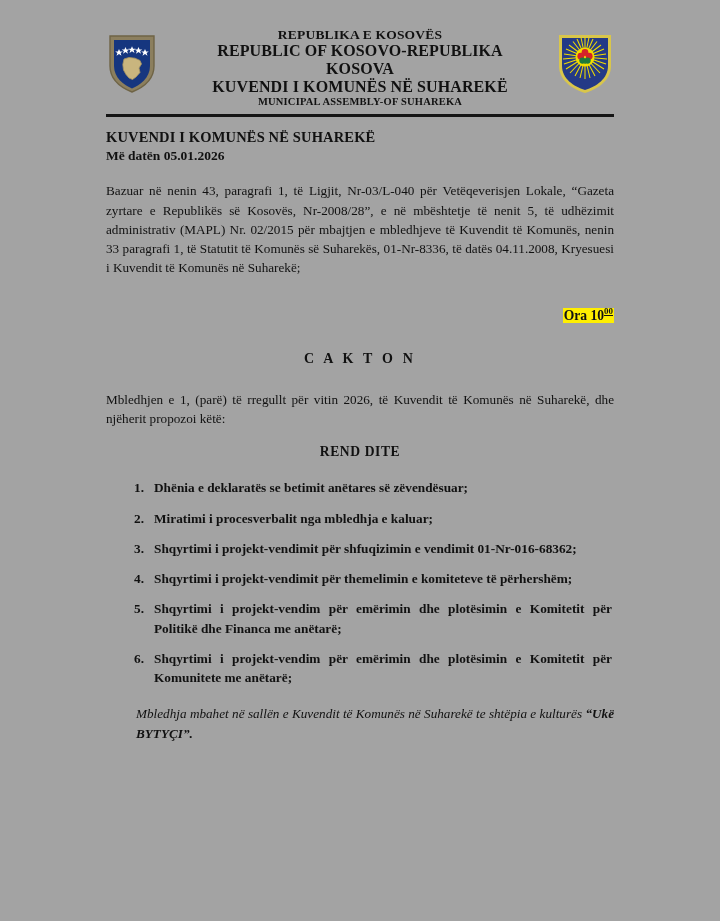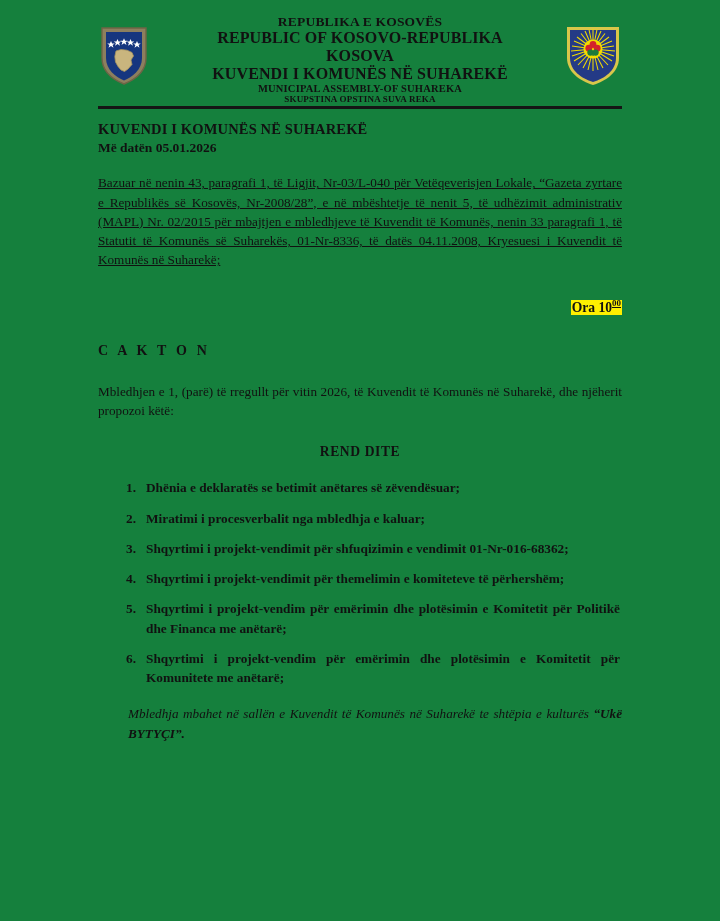--- a/index.html
+++ b/index.html
@@ -13,23 +13,23 @@
     height: 921px;
     font-family: "Liberation Serif", "DejaVu Serif", serif;
     color: #111111;
     -webkit-font-smoothing: antialiased;
   }
 
   .page {
     position: relative;
     width: 720px;
     height: 921px;
-    background: #15803d;
+    background: #a3a3a3;
     box-sizing: border-box;
-    padding: 8px;
+    padding: 16px;
     overflow: hidden;
   }
 
   
   .masthead {
     display: flex;
     align-items: center;
     justify-content: center;
     gap: 0;
     padding: 12px 90px 0 90px;
@@ -103,21 +103,20 @@
     font-size: 13.5px;
     font-weight: bold;
   }
 
   .legal-basis {
     margin-top: 17px;
     font-size: 13.2px;
     line-height: 1.46;
     text-align: justify;
     text-justify: inter-word;
-    text-decoration: underline;
   }
 
   .highlight-block {
     margin-top: 26px;
     text-align: right;
     line-height: 1.32;
   }
   .hl {
     background: #ffef00;
     font-weight: bold;
@@ -128,34 +127,35 @@
   }
   .hl sup {
     font-size: 0.66em;
     text-decoration: underline;
     vertical-align: super;
     line-height: 0;
   }
 
   .cakton {
     margin-top: 26px;
+    text-align: center;
     font-size: 14px;
     font-weight: bold;
     letter-spacing: 3.2px;
   }
 
   .intro {
     margin-top: 23px;
     font-size: 13.2px;
     line-height: 1.46;
     text-align: justify;
   }
 
   .rend-dite {
-    margin-top: 24px;
+    margin-top: 16px;
     text-align: center;
     font-size: 13.6px;
     font-weight: bold;
     letter-spacing: 0.6px;
   }
 
   .agenda {
     margin: 18px 0 0 0;
     padding: 0;
     list-style: none;
@@ -238,21 +238,20 @@
           <path d="M18 26 L23 24.5 L29 25.2 L34 27.5 L35.5 31 L33 35 L34 39.5 L30 44 L26.5 46.5 L23 45 L20 41.5 L17.5 37 L16.8 31.5 Z" fill="#c9b57e" stroke="#a8945f" stroke-width="0.8"></path>
         </svg>
       </span>
     </div>
 
     <div class="masthead-text">
       <div class="mh-l1">REPUBLIKA E KOSOVËS</div>
       <div class="mh-l2">REPUBLIC OF KOSOVO-REPUBLIKA KOSOVA</div>
       <div class="mh-l3">KUVENDI I KOMUNËS NË SUHAREKË</div>
       <div class="mh-l4">MUNICIPAL ASSEMBLY-OF SUHAREKA</div>
-      <div class="mh-l5">SKUPSTINA OPSTINA SUVA REKA</div>
     </div>
 
     <div class="emblem-slot right">
       <span>
         <svg width="58" height="64" viewBox="0 0 58 64" aria-hidden="true">
           <path d="M3 3 H55 V34 C55 48 42 57 29 61 C16 57 3 48 3 34 Z" fill="#d9c64a"></path>
           <path d="M6 6 H52 V34 C52 46.5 40.5 54.5 29 58 C17.5 54.5 6 46.5 6 34 Z" fill="#243a86"></path>
           <g stroke="#f2dc00" stroke-width="1.05">
             <line x1="29" y1="25" x2="29" y2="5"></line>
               <line x1="29" y1="25" x2="33" y2="5.5"></line>

